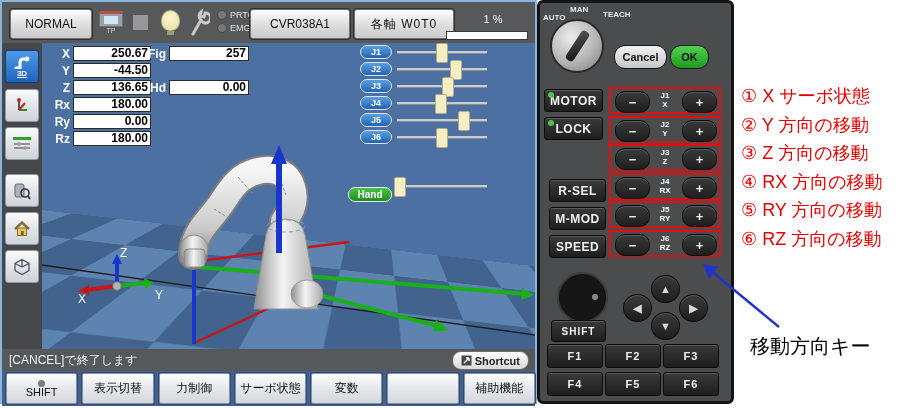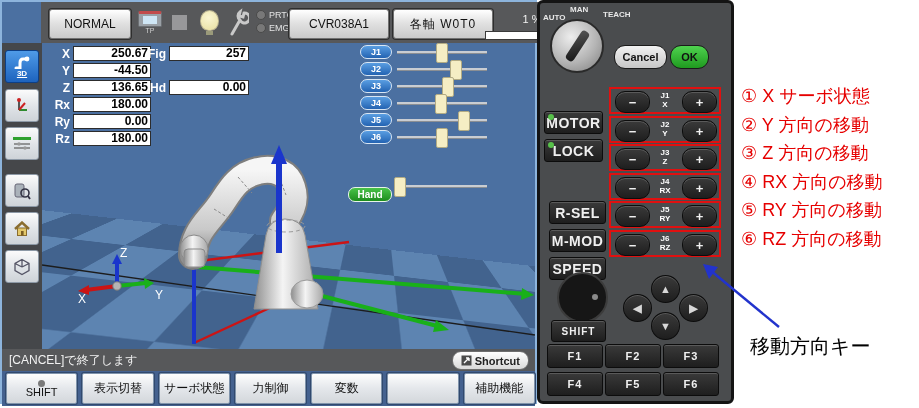--- a/index.html
+++ b/index.html
@@ -1,21 +1,21 @@
 <!DOCTYPE html>
 <html><head>
 <meta charset="utf-8">
 <style>
   html,body{margin:0;padding:0;background:#fff;font-family:"Liberation Sans",sans-serif;}
   .stage{position:relative;width:919px;height:408px;background:#fff;overflow:hidden;}
   .abs{position:absolute;}
 
   
   .app{position:absolute;left:0;top:0;width:537px;height:404px;border:2px solid #8db4dc;box-sizing:border-box;background:#4b70a1;}
-  .toolbar{position:absolute;left:0;top:0;width:100%;height:41px;background:#57585a;margin-left:39px;}
+  .toolbar{position:absolute;left:0;top:0;width:100%;height:41px;background:#57585a;}
   .btn{background:linear-gradient(#ffffff,#e2e2e2 45%,#c9c9c9);border:1px solid #707070;border-radius:3px;color:#111;
        display:flex;align-items:center;justify-content:center;font-size:12px;box-shadow:0 0 0 1px #2e2e2e;}
   .ledrow{display:flex;align-items:center;gap:3px;color:#e3e3e3;font-size:9px;}
   .led{width:8px;height:8px;border-radius:50%;background:#787878;border:1px solid #4a4a4a;}
 
   
   .main{position:absolute;left:0;top:41px;width:533px;height:306px;background:#4b70a1;overflow:hidden;}
   .scene{position:absolute;left:40px;top:0;width:493px;height:306px;overflow:hidden;background:#4b70a1;}
   .floorwrap{position:absolute;left:-80px;top:158px;width:760px;height:420px;transform:rotate(6.5deg);transform-origin:0 0;}
   .floor{width:1500px;height:900px;margin-left:-350px;
@@ -54,21 +54,21 @@
         background:radial-gradient(circle at 38% 32%,#ededed,#b5b5b5 55%,#7d7d7d);border:2px solid #2a2a2a;}
   .knobslot{position:absolute;left:50%;top:50%;width:9px;height:34px;margin:-17px 0 0 -4.5px;border-radius:4px;
         background:linear-gradient(135deg,#555,#151515);transform:rotate(33deg);}
   .stopbtn{position:absolute;left:84px;top:12px;width:76px;height:25px;border-radius:50%;
         background:radial-gradient(ellipse at 50% 35%,#ffc63e,#ef9d0d);border:1px solid #8a5d00;
         color:#111;font-weight:bold;font-size:12px;display:flex;align-items:center;justify-content:center;}
   .pill{position:absolute;height:22px;border-radius:11px;display:flex;align-items:center;justify-content:center;
         font-size:11px;font-weight:bold;border:1px solid #1a1a1a;color:#111;}
   .dk{background:linear-gradient(#3a3a3a,#1e1e1e);border:1px solid #0c0c0c;color:#f0f0f0;font-weight:bold;
       display:flex;align-items:center;justify-content:center;border-radius:3px;box-shadow:inset 0 1px 0 #5a5a5a;}
-  .sidebtn{position:absolute;left:9px;width:55px;height:21px;font-size:14px;letter-spacing:.5px;margin-top:22px;}
+  .sidebtn{position:absolute;left:9px;width:55px;height:21px;font-size:12px;letter-spacing:.5px;}
   .jogbox{position:absolute;left:69px;width:112px;height:27px;border:2px solid #e01010;box-sizing:border-box;}
   .jogbtn{position:absolute;top:2px;width:33px;height:20px;border-radius:10px;font-size:13px;}
   .joglabel{position:absolute;left:39px;top:2px;width:30px;color:#fff;font-size:8px;font-weight:bold;line-height:9px;text-align:center;}
   .dial{position:absolute;left:17px;top:269px;width:47px;height:47px;border-radius:50%;background:#161616;border:2px solid #3c3c3c;}
   .dpadbtn{position:absolute;width:27px;height:26px;border-radius:50%;font-size:11px;color:#d8d8d8;}
   .fkey{position:absolute;width:54px;height:22px;font-size:11px;letter-spacing:1px;}
 
   
   .annline{position:absolute;left:741px;width:178px;height:24px;color:#e60000;font-size:18px;font-weight:500;white-space:nowrap;}
   .anncaption{position:absolute;left:750px;top:333px;color:#000000;font-size:20px;white-space:nowrap;}
@@ -312,22 +312,22 @@
         <span>Shortcut</span>
       </div>
     </div>
 
     <div class="bottombar">
       <div class="bbtn" style="flex-direction:column;font-size:11px;line-height:11px;">
         <span style="width:7px;height:7px;border-radius:50%;background:#7a7a7a;display:block;"></span>
         <span>SHIFT</span>
       </div>
       <div class="bbtn">表示切替</div>
+      <div class="bbtn">力制御</div>
       <div class="bbtn">サーボ状態</div>
-      <div class="bbtn">力制御</div>
       <div class="bbtn">変数</div>
       <div class="bbtn"></div>
       <div class="bbtn">補助機能</div>
     </div>
   </div>
 
   <div class="pendant">
     <span class="modelabel" style="left:3px;top:10px;">AUTO</span>
     <span class="modelabel" style="left:30px;top:2px;">MAN</span>
     <span class="modelabel" style="left:63px;top:7px;">TEACH</span>

